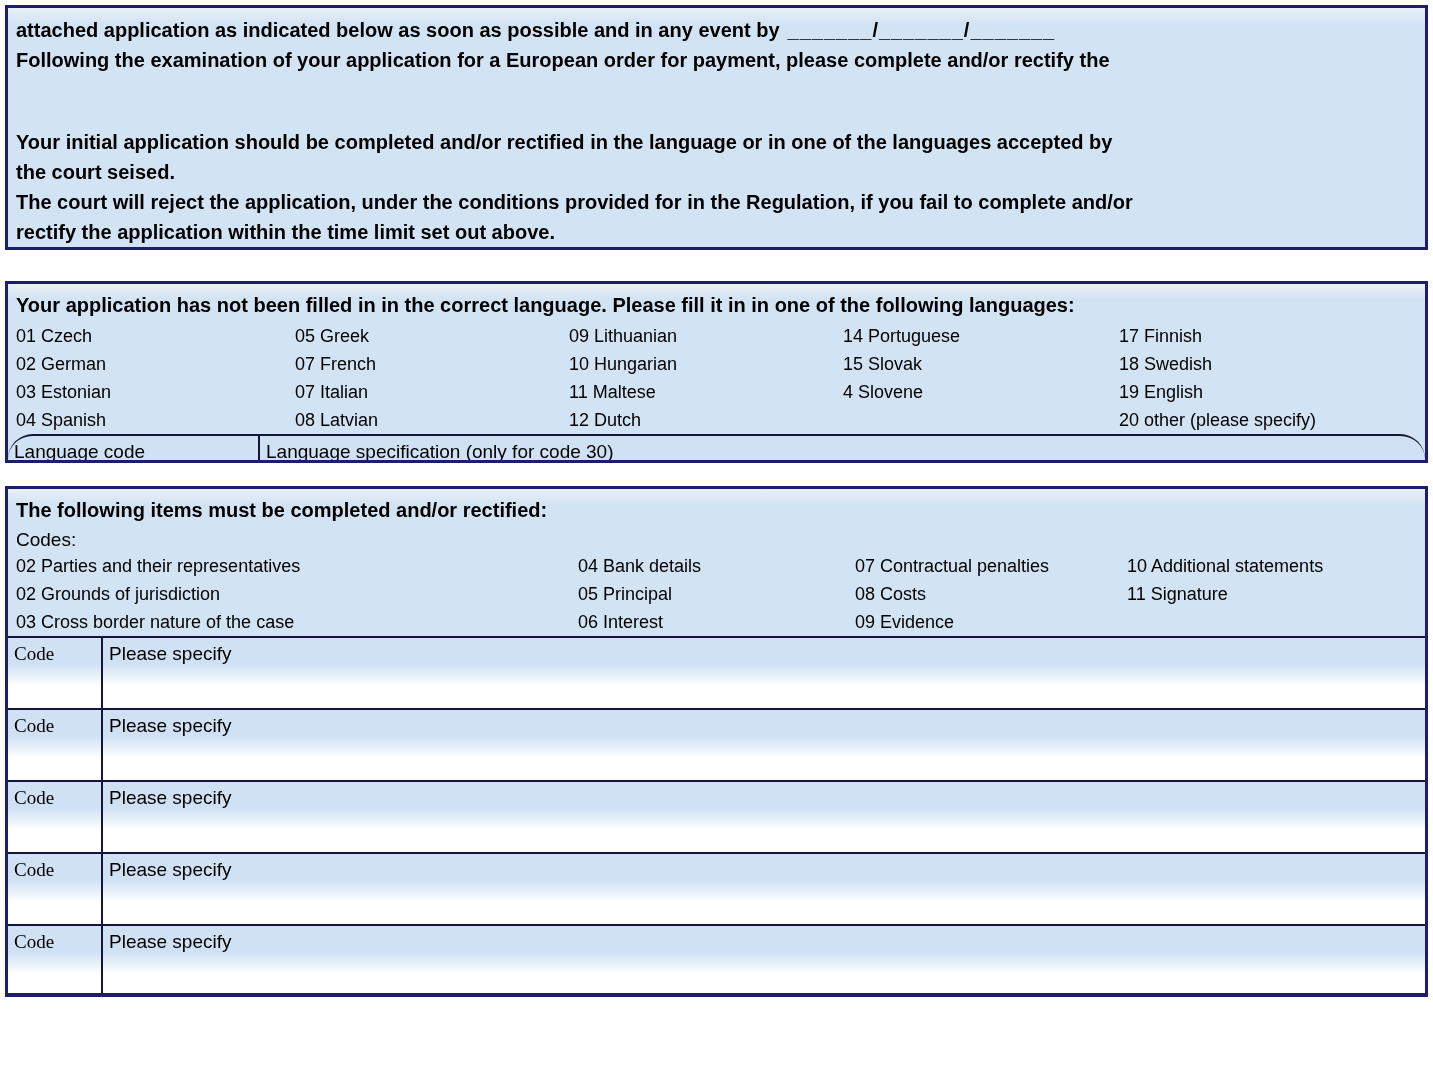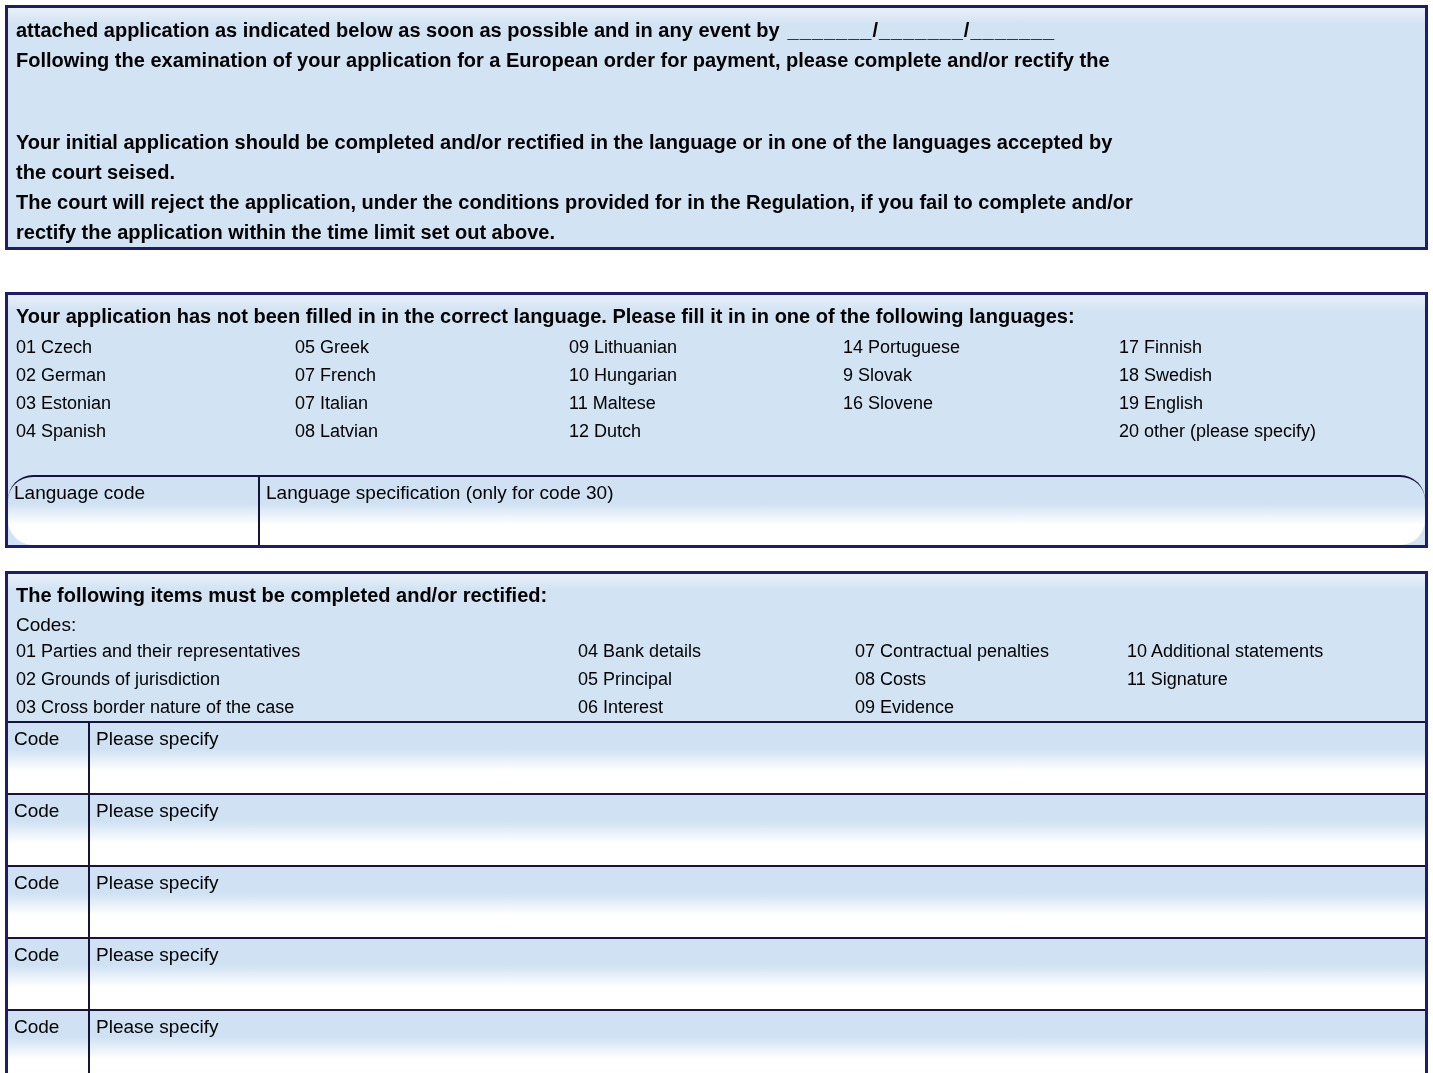--- a/index.html
+++ b/index.html
@@ -10,21 +10,21 @@
     color: #000000;
     overflow: hidden;
   }
   .box {
     margin: 0 5px;
     background: linear-gradient(#e9f0f9 0px, #d2e3f3 16px);
     border: 3px solid #1d1d70;
     overflow: hidden;
   }
   .box1 { margin-top: 5px; height: 245px; padding: 7px 8px 0 8px; }
-  .box2 { margin-top: 42px; height: 256px; display: flex; flex-direction: column; }
+  .box2 { margin-top: 31px; height: 182px; display: flex; flex-direction: column; }
   .box3 { margin-top: 23px; height: 511px; display: flex; flex-direction: column; border-bottom-width: 4px; }
 
   .bline { font-weight: bold; font-size: 20px; line-height: 30px; white-space: nowrap; }
   .p-gap { height: 52px; }
 
   .section-header { font-weight: bold; font-size: 20px; line-height: 30px; padding: 6px 8px 0 8px; white-space: nowrap; }
 
   .lang-grid { display: grid; grid-template-columns: 279px 274px 274px 276px auto; padding: 2px 8px 0 8px; }
   .lang-item, .code-item { font-size: 18px; line-height: 28px; white-space: nowrap; }
 
@@ -36,21 +36,21 @@
   .lt-left  { width: 252px; border-right: 2px solid #14143c; }
   .lt-right { flex: 1; }
 
   .band-bg { background: linear-gradient(#cfe1f3 0px, #cfe1f3 26px, #ffffff 48px); }
   .cell-label { font-size: 19px; line-height: 26px; padding: 3px 0 0 6px; white-space: nowrap; }
   .cell-input { width: 100%; }
   .lt-left .cell-input, .lt-right .cell-input { height: 39px; }
 
   .crow { height: 72px; display: flex; border-top: 2px solid #14143c;
           background: linear-gradient(#cfe1f3 0px, #cfe1f3 26px, #ffffff 48px); }
-  .crow-left  { width: 82px; border-right: 2px solid #14143c; }
+  .crow-left  { width: 95px; border-right: 2px solid #14143c; font-family: Liberation Serif, serif; }
   .crow-right { flex: 1; }
   .crow .cell-input { height: 41px; }
 
   .rows-wrap { margin-top: auto; }
   .date-blank { margin-left: 8px; letter-spacing: 1px; }
 </style>
 </head>
 <body>
 
 <div class="box box1">
@@ -80,22 +80,22 @@
       <div class="lang-item">08 Latvian</div>
     </div>
     <div class="lang-col">
       <div class="lang-item">09 Lithuanian</div>
       <div class="lang-item">10 Hungarian</div>
       <div class="lang-item">11 Maltese</div>
       <div class="lang-item">12 Dutch</div>
     </div>
     <div class="lang-col">
       <div class="lang-item">14 Portuguese</div>
-      <div class="lang-item">9 Slovak</div>
-      <div class="lang-item">16 Slovene</div>
+      <div class="lang-item">15 Slovak</div>
+      <div class="lang-item">4 Slovene</div>
     </div>
     <div class="lang-col">
       <div class="lang-item">17 Finnish</div>
       <div class="lang-item">18 Swedish</div>
       <div class="lang-item">19 English</div>
       <div class="lang-item">20 other (please specify)</div>
     </div>
   </div>
 
   <div class="fill-table lang-table band-bg">
@@ -109,21 +109,21 @@
     </div>
   </div>
 </div>
 
 <div class="box box3">
   <div class="section-header">The following items must be completed and/or rectified:</div>
   <div class="codes-label">Codes:</div>
 
   <div class="codes-grid">
     <div class="code-col">
-      <div class="code-item">01 Parties and their representatives</div>
+      <div class="code-item">02 Parties and their representatives</div>
       <div class="code-item">02 Grounds of jurisdiction</div>
       <div class="code-item">03 Cross border nature of the case</div>
     </div>
     <div class="code-col">
       <div class="code-item">04 Bank details</div>
       <div class="code-item">05 Principal</div>
       <div class="code-item">06 Interest</div>
     </div>
     <div class="code-col">
       <div class="code-item">07 Contractual penalties</div>

